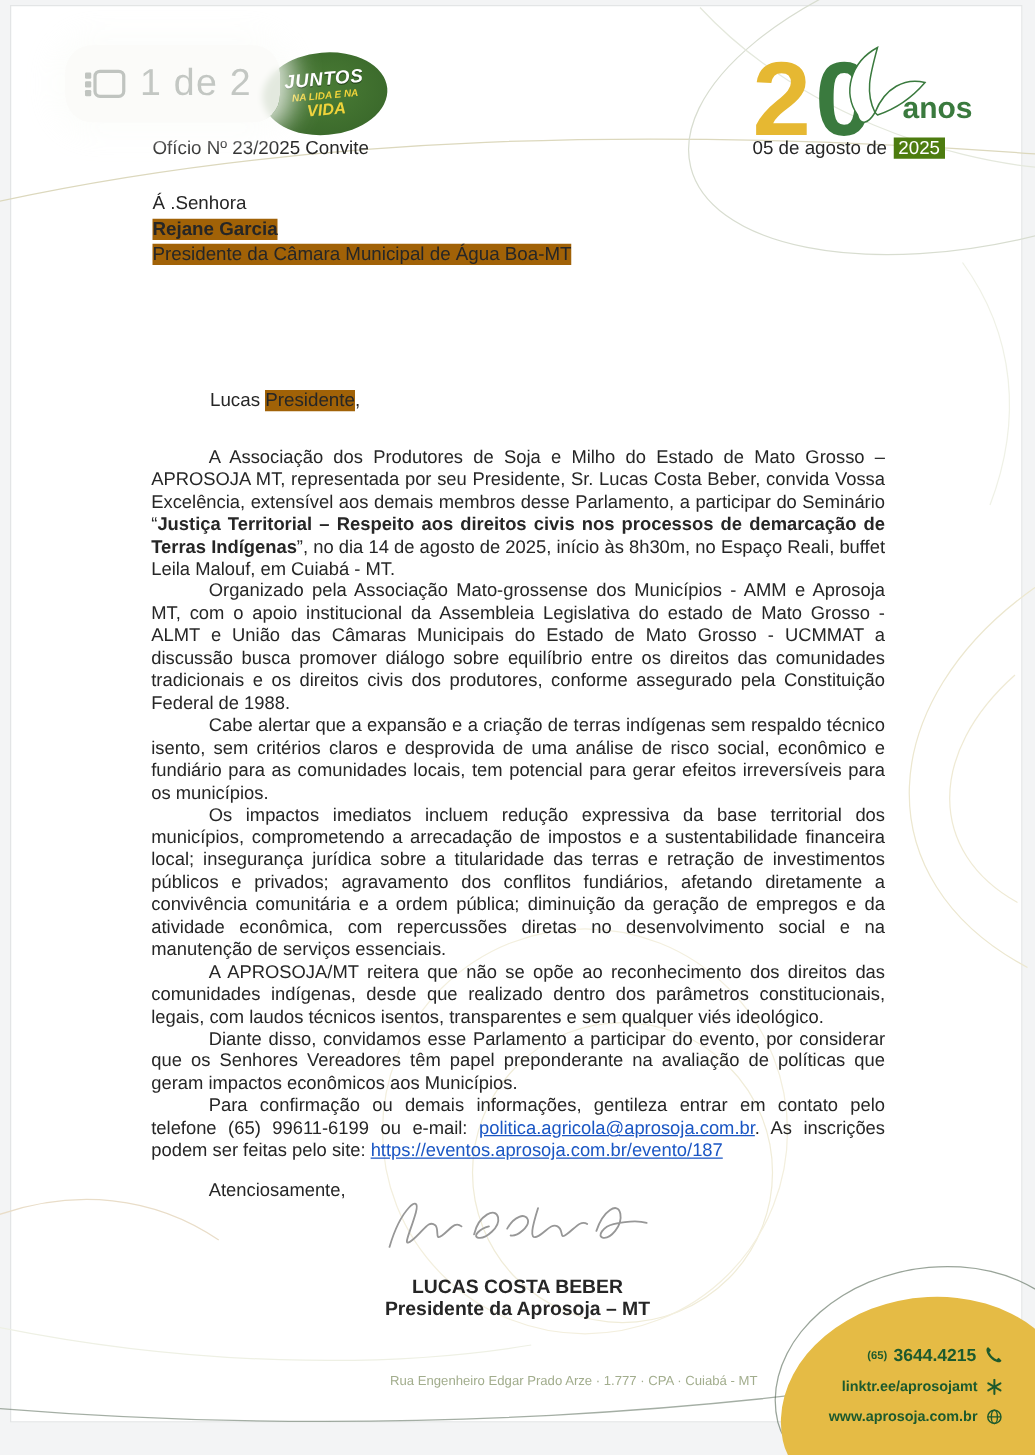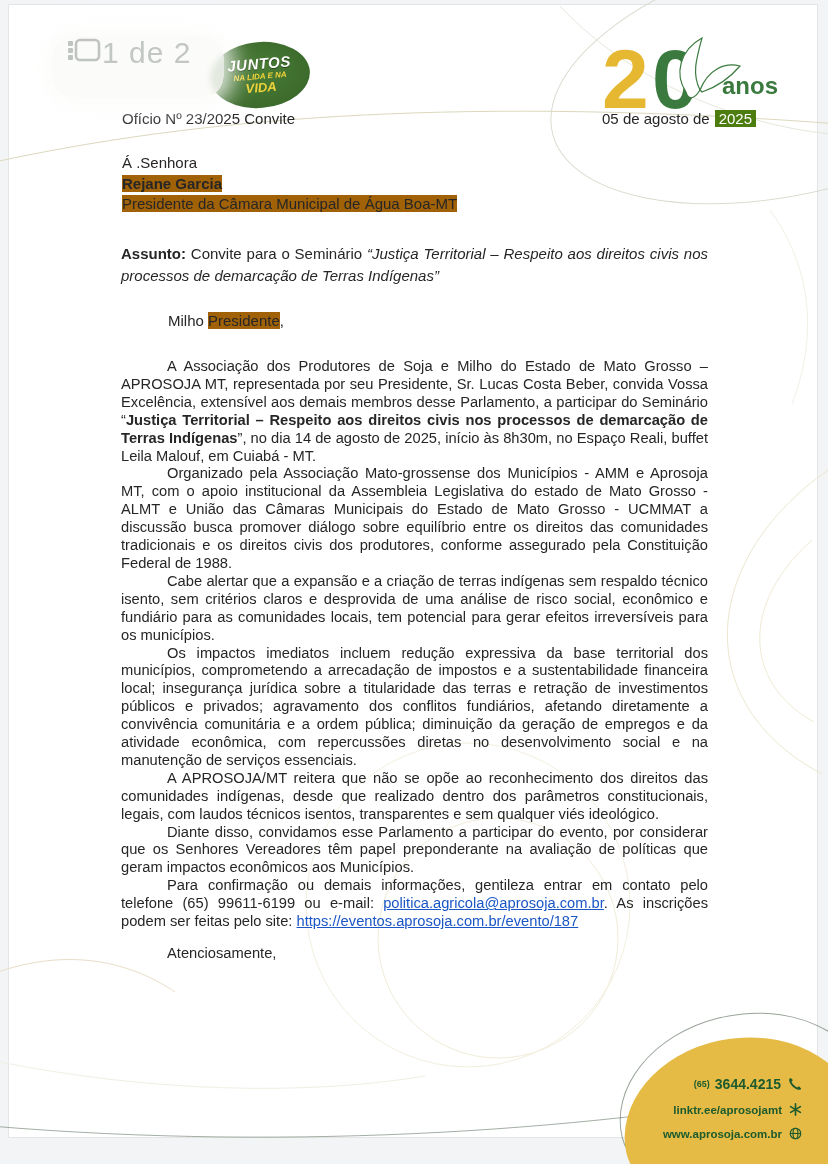--- a/index.html
+++ b/index.html
@@ -5,21 +5,21 @@
   html,body{margin:0;padding:0;}
   body{width:828px;height:1164px;overflow:hidden;background:#f3f4f5;
        font-family:"Liberation Sans", sans-serif;color:#262626;}
   .stage{position:relative;width:828px;height:1164px;}
   .page{position:absolute;left:8px;top:4px;right:10px;bottom:26px;
         background:#ffffff;border:1px solid #e3e5e6;z-index:0;}
   .decor{position:absolute;left:0;top:0;z-index:1;pointer-events:none;}
   
   .pill{position:absolute;left:52px;top:36px;width:172px;height:62px;z-index:30;
         background:rgba(250,251,248,0.88);border-radius:22px;
-        display:flex;gap:0;padding:0 14px;box-sizing:border-box;
+        display:flex;align-items:center;gap:10px;padding:0 14px;box-sizing:border-box;
         box-shadow:0 0 22px 10px rgba(252,253,250,0.85);backdrop-filter:blur(3px);}
   .pill-text{font-size:30px;color:#c3c7c3;letter-spacing:1px;}
   
   .juntos{position:absolute;left:210px;top:42px;width:100px;height:66px;z-index:2;
           background:radial-gradient(ellipse at 50% 45%, #4a7c35 0%, #3c6b2c 70%, #2f5824 100%);
           border-radius:50%;transform:rotate(-5deg);
           display:flex;flex-direction:column;align-items:center;justify-content:center;line-height:1;}
   .juntos .l1{color:#fff;font-weight:bold;font-style:italic;font-size:15px;letter-spacing:.5px;
               text-shadow:0 1px 0 #24451b;}
   .juntos .l2{color:#f0d33a;font-weight:bold;font-style:italic;font-size:8px;margin-top:2px;}
@@ -103,40 +103,51 @@
   <div class="dateline">
     <span>05 de agosto de</span><span class="year-inv">2025</span>
   </div>
 
   <div class="recipient">
     <div>Á .Senhora</div>
     <div><b class="hl">Rejane Garcia</b></div>
     <div><span class="hl">Presidente da Câmara Municipal de Água Boa-MT</span></div>
   </div>
 
-  <div class="subject">
-    <b>Assunto:</b><span> Convite para o Seminário </span><i>“Justiça Territorial – Respeito aos direitos civis nos processos de demarcação de Terras Indígenas”</i>
-  </div>
 
   <div class="greeting">
-    <span>Milho </span><span class="hl">Presidente</span><span>,</span>
+    <span>Lucas </span><span class="hl">Presidente</span><span>,</span>
   </div>
 
   <div class="bodyblock">
     <p><span>A Associação dos Produtores de Soja e Milho do Estado de Mato Grosso – APROSOJA MT, representada por seu Presidente, Sr. Lucas Costa Beber, convida Vossa Excelência, extensível aos demais membros desse Parlamento, a participar do Seminário “</span><b>Justiça Territorial – Respeito aos direitos civis nos processos de demarcação de Terras Indígenas</b><span>”, no dia 14 de agosto de 2025, início às 8h30m, no Espaço Reali, buffet Leila Malouf, em Cuiabá - MT.</span></p>
     <p>Organizado pela Associação Mato-grossense dos Municípios - AMM e Aprosoja MT, com o apoio institucional da Assembleia Legislativa do estado de Mato Grosso - ALMT e União das Câmaras Municipais do Estado de Mato Grosso - UCMMAT a discussão busca promover diálogo sobre equilíbrio entre os direitos das comunidades tradicionais e os direitos civis dos produtores, conforme assegurado pela Constituição Federal de 1988.</p>
     <p>Cabe alertar que a expansão e a criação de terras indígenas sem respaldo técnico isento, sem critérios claros e desprovida de uma análise de risco social, econômico e fundiário para as comunidades locais, tem potencial para gerar efeitos irreversíveis para os municípios.</p>
     <p>Os impactos imediatos incluem redução expressiva da base territorial dos municípios, comprometendo a arrecadação de impostos e a sustentabilidade financeira local; insegurança jurídica sobre a titularidade das terras e retração de investimentos públicos e privados; agravamento dos conflitos fundiários, afetando diretamente a convivência comunitária e a ordem pública; diminuição da geração de empregos e da atividade econômica, com repercussões diretas no desenvolvimento social e na manutenção de serviços essenciais.</p>
     <p>A APROSOJA/MT reitera que não se opõe ao reconhecimento dos direitos das comunidades indígenas, desde que realizado dentro dos parâmetros constitucionais, legais, com laudos técnicos isentos, transparentes e sem qualquer viés ideológico.</p>
     <p>Diante disso, convidamos esse Parlamento a participar do evento, por considerar que os Senhores Vereadores têm papel preponderante na avaliação de políticas que geram impactos econômicos aos Municípios.</p>
     <p><span>Para confirmação ou demais informações, gentileza entrar em contato pelo telefone (65) 99611-6199 ou e-mail: </span><a class="link" href="#">politica.agricola@aprosoja.com.br</a><span>. As inscrições podem ser feitas pelo site: </span><a class="link" href="#">https://eventos.aprosoja.com.br/evento/187</a></p>
     <p class="closing">Atenciosamente,</p>
   </div>
 
+  <div class="sigblock">
+    <svg width="260" height="64" viewBox="0 0 260 70">
+      <g fill="none" stroke="#979797" stroke-width="1.6" stroke-linecap="round">
+        <path d="M18,52 C28,18 46,4 41,22 C36,40 28,54 38,46 C48,38 52,28 58,33 C62,37 57,47 64,42 C71,37 75,29 81,34"></path>
+        <path d="M92,41 C96,24 111,17 113,26 C115,35 102,45 96,44 C90,43 97,36 105,34"></path>
+        <path d="M121,36 C127,25 137,22 139,28 C141,34 130,43 124,42"></path>
+        <path d="M148,18 C143,34 140,46 147,43 C154,40 159,31 165,34 C171,37 166,46 173,41 C180,36 185,28 191,32"></path>
+        <path d="M199,38 C205,20 218,12 220,23 C222,34 211,45 205,44 C199,43 205,34 214,32 C223,30 234,28 243,31"></path>
+      </g>
+    </svg>
+    <div class="signame">LUCAS COSTA BEBER</div>
+    <div class="sigrole">Presidente da Aprosoja – MT</div>
+  </div>
 
+  <div class="address">Rua Engenheiro Edgar Prado Arze · 1.777 · CPA · Cuiabá - MT</div>
 
   <div class="blob-outline"></div>
   <div class="blob"></div>
   <div class="contact">
     <div class="crow phone">
       <span class="small">(65)</span>
       <span>3644.4215</span>
       <svg width="14" height="14" viewBox="0 0 16 16">
         <path d="M3,1 C2,1 1,2.5 1.4,4.4 C2.4,9 7,13.6 11.6,14.6 C13.5,15 15,14 15,13 L12.5,10.5 L10.5,12 C8,11 5,8 4,5.5 L5.5,3.5 Z" fill="#1d5a2d"></path>
       </svg>

